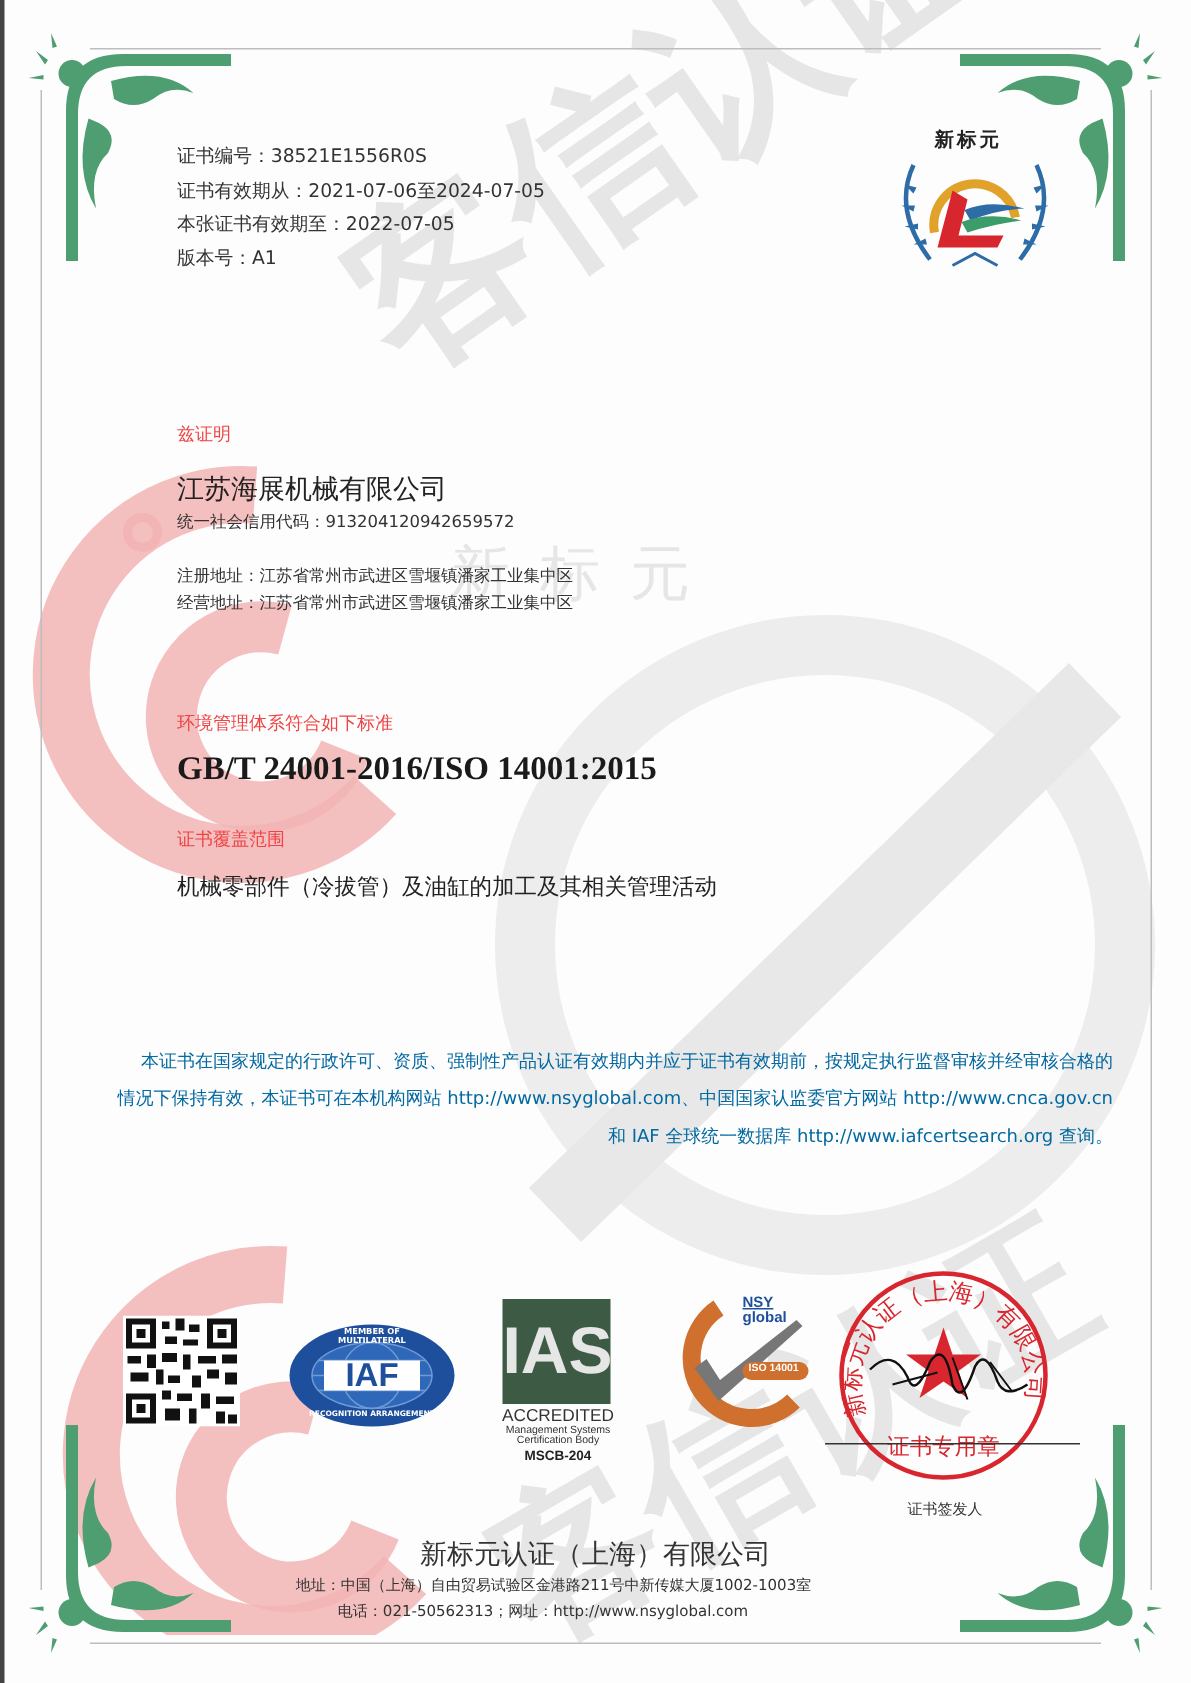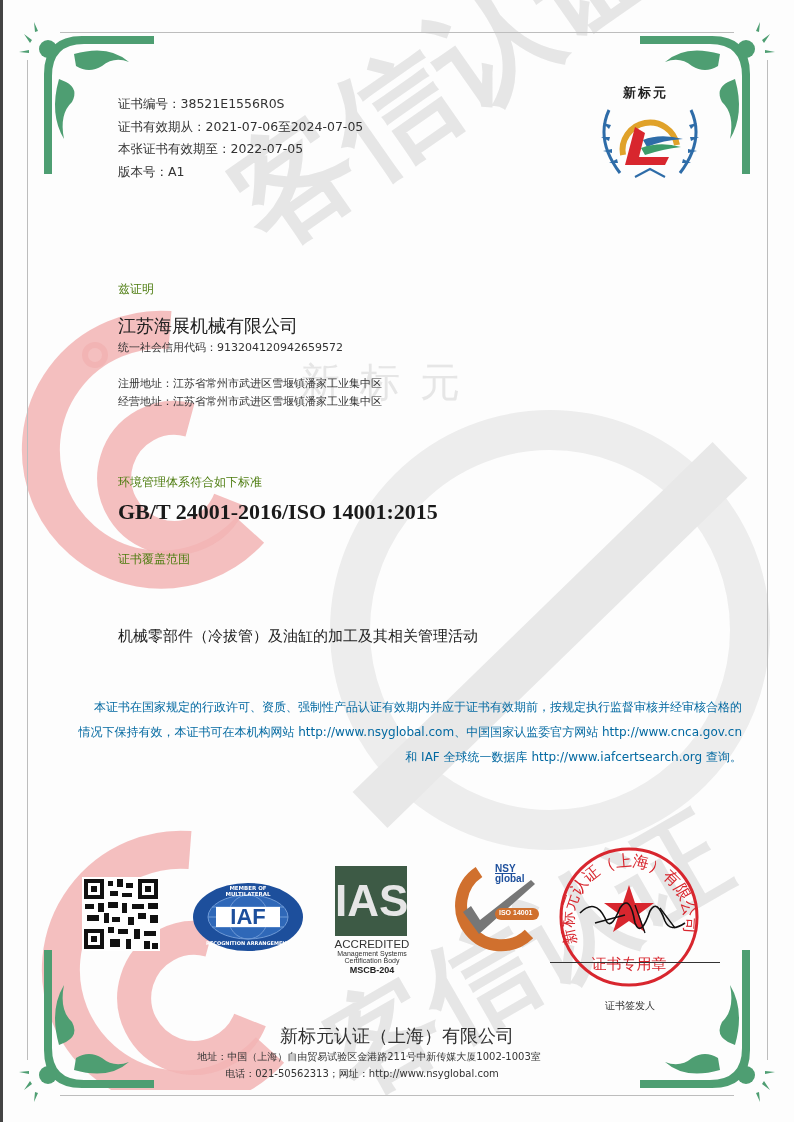--- a/index.html
+++ b/index.html
@@ -5,21 +5,21 @@
   html, body { margin:0; padding:0; }
   body { width:794px; height:1122px; background:#fff; position:relative; overflow:hidden;
          font-family:"DejaVu Sans","Liberation Sans",sans-serif; color:#222; }
   .page { position:absolute; left:0; top:0; width:794px; height:1122px; background:#fdfdfd; }
   .edge-left { position:absolute; left:0; top:0; width:3px; height:1122px; background:#444; }
   .frame-line { position:absolute; background:#bdbdbd; }
   .wm { position:absolute; pointer-events:none; }
   .abs { position:absolute; }
   .meta-line { font-size:12.5px; color:#333; line-height:22.5px; }
   .title { font-size:28px; color:#222; letter-spacing:1px; }
-  .label { font-size:12px; color:#4d7c0f; }
+  .label { font-size:12px; color:#ef4444; }
   .company { font-size:18px; color:#222; }
   .small { font-size:11px; color:#333; }
   .std { font-family:Liberation Serif, serif; font-weight:bold; font-size:22px; color:#1a1a1a; }
   .scope { font-size:15px; color:#222; }
   .para { font-size:12px; color:#0369a1; line-height:25px; text-indent:2em;text-align:right; }
   .issuer-name { font-size:18px; color:#333; text-align:center; }
   .issuer-small { font-size:10px; color:#333; text-align:center; }
 </style>
 </head>
 <body>
@@ -124,21 +124,21 @@
     <span>注册地址：</span><span>江苏省常州市武进区雪堰镇潘家工业集中区</span>
   </div>
   <div class="abs small" style="left:118px;top:394px;">
     <span>经营地址：</span><span>江苏省常州市武进区雪堰镇潘家工业集中区</span>
   </div>
 
   <div class="abs label" style="left:118px;top:474px;">环境管理体系符合如下标准</div>
   <div class="abs std" style="left:118px;top:499px;">GB/T 24001-2016/ISO 14001:2015</div>
 
   <div class="abs label" style="left:118px;top:551px;">证书覆盖范围</div>
-  <div class="abs scope" style="left:118px;top:582px;margin-top:45px;">机械零部件（冷拔管）及油缸的加工及其相关管理活动</div>
+  <div class="abs scope" style="left:118px;top:582px;">机械零部件（冷拔管）及油缸的加工及其相关管理活动</div>
 
   <div class="abs para" style="left:70px;top:695px;width:672px;">本证书在国家规定的行政许可、资质、强制性产品认证有效期内并应于证书有效期前，按规定执行监督审核并经审核合格的情况下保持有效，本证书可在本机构网站 http://www.nsyglobal.com、中国国家认监委官方网站 http://www.cnca.gov.cn 和 IAF 全球统一数据库 http://www.iafcertsearch.org 查询。</div>
 
   <svg class="abs" style="left:82px;top:877px" width="78" height="74" viewBox="0 0 78 74">
     <rect width="78" height="74" fill="#fff"></rect>
     <g fill="#111">
       <rect x="2" y="2" width="20" height="20"></rect>
         <rect x="6" y="6" width="12" height="12" fill="#fff"></rect>
         <rect x="9" y="9" width="6" height="6"></rect>
       <rect x="56" y="2" width="20" height="20"></rect>

